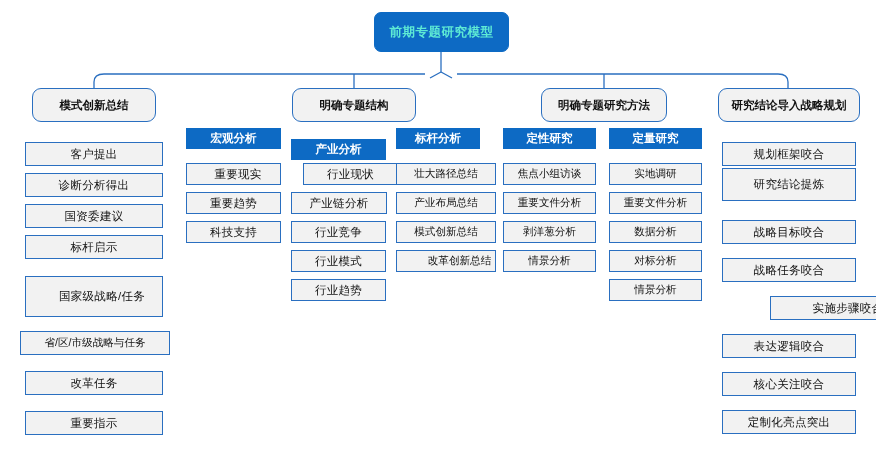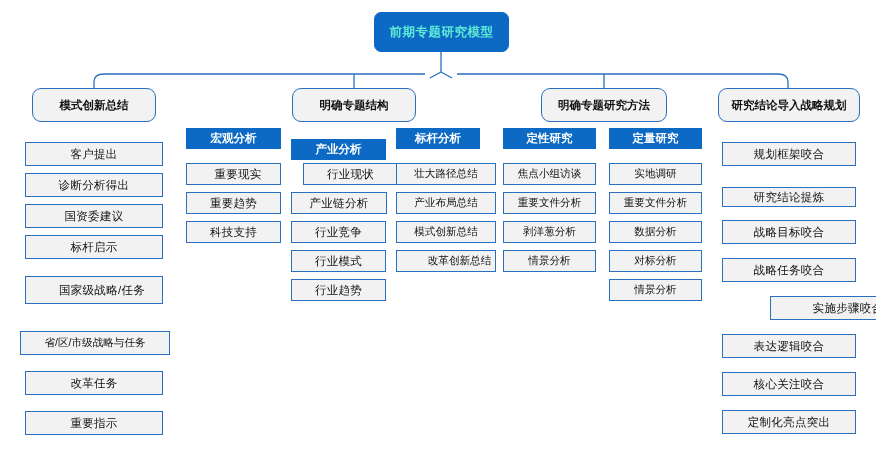--- a/index.html
+++ b/index.html
@@ -96,21 +96,21 @@
   </div>
   <div class="leaf" style="left:25px;top:173px;width:138px;height:24px;">
     <span>诊断分析得出</span>
   </div>
   <div class="leaf" style="left:25px;top:204px;width:138px;height:24px;">
     <span>国资委建议</span>
   </div>
   <div class="leaf" style="left:25px;top:235px;width:138px;height:24px;">
     <span>标杆启示</span>
   </div>
-  <div class="leaf" style="left:25px;top:276px;width:138px;height:28px;padding-left:16px;">
+  <div class="leaf" style="left:25px;top:276px;width:138px;height:41px;padding-left:16px;">
     <span>国家级战略/任务</span>
   </div>
   <div class="leaf tight" style="left:20px;top:331px;width:150px;height:24px;">
     <span>省/区/市级战略与任务</span>
   </div>
   <div class="leaf" style="left:25px;top:371px;width:138px;height:24px;">
     <span>改革任务</span>
   </div>
   <div class="leaf" style="left:25px;top:411px;width:138px;height:24px;">
     <span>重要指示</span>
@@ -207,21 +207,21 @@
     <span>情景分析</span>
   </div>
 
   <div class="l2-node" style="left:718px;top:88px;width:142px;height:34px;">
     <span>研究结论导入战略规划</span>
   </div>
 
   <div class="leaf" style="left:722px;top:142px;width:134px;height:24px;">
     <span>规划框架咬合</span>
   </div>
-  <div class="leaf" style="left:722px;top:187px;width:134px;height:20px;">
+  <div class="leaf" style="left:722px;top:168px;width:134px;height:33px;">
     <span>研究结论提炼</span>
   </div>
   <div class="leaf" style="left:722px;top:220px;width:134px;height:24px;">
     <span>战略目标咬合</span>
   </div>
   <div class="leaf" style="left:722px;top:258px;width:134px;height:24px;">
     <span>战略任务咬合</span>
   </div>
   <div class="leaf" style="left:722px;top:296px;width:156px;height:24px;margin-left:48px;">
     <span>实施步骤咬合</span>

